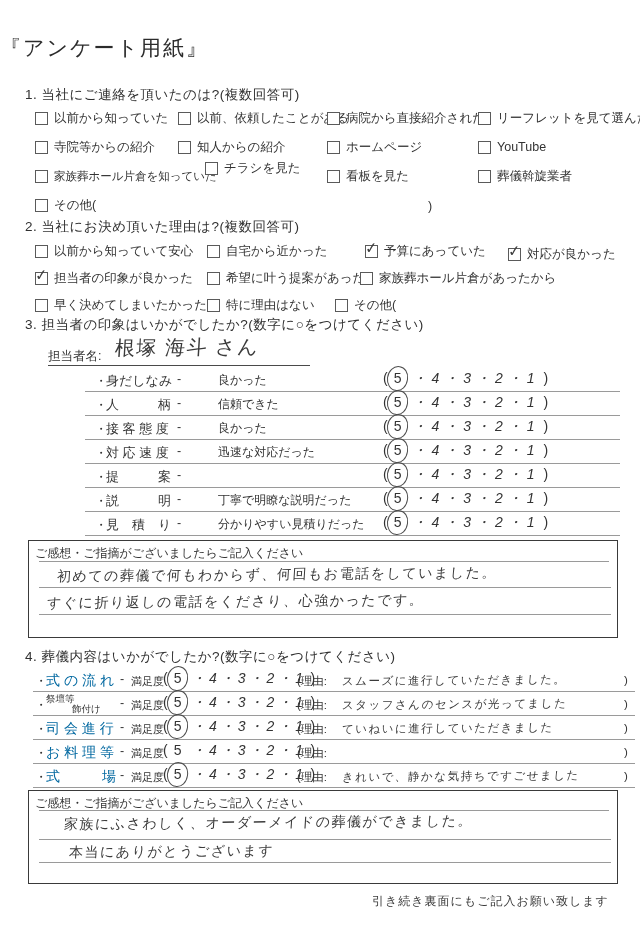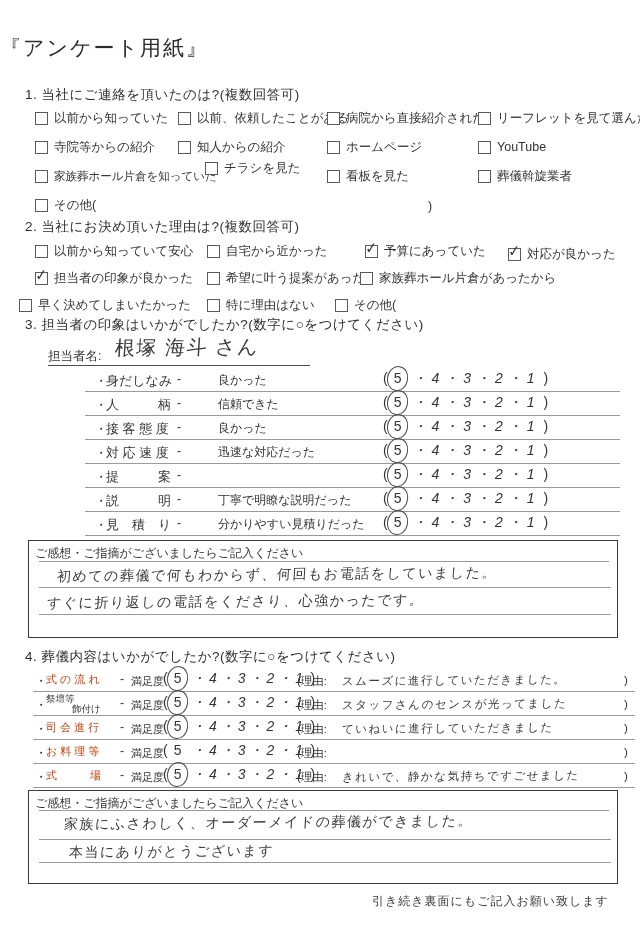--- a/index.html
+++ b/index.html
@@ -54,21 +54,21 @@
     content:"";position:absolute;left:-5px;top:-4px;
     width:19px;height:23px;
     border:1.5px solid #4c4c4c;
     border-radius:52% 46% 50% 48%;
     transform:rotate(7deg);
   }
   .rest{letter-spacing:5px;padding-left:5px;font-style:italic;}
   .rest4{letter-spacing:3.5px;padding-left:4px;}
   
   .mzd{font-size:11px;color:#333;}
-  .q4label{font-size:11px;color:#c2410c;white-space:pre;}
+  .q4label{font-size:14px;color:#0369a1;white-space:pre;}
   .stk{font-size:9.5px;color:#333;position:relative;display:inline-block;width:64px;height:20px;}
   .stk .t{position:absolute;left:0;top:-2px;}
   .stk .b{position:absolute;left:26px;top:8px;}
   .reason-label{font-size:11.5px;color:#333;}
   .reason{font-size:11.5px;white-space:nowrap;}
   
   .cbox{border:1.5px solid #3a3a3a;background:#fff;}
   .cprompt{font-size:12px;color:#333;}
   .cline{font-size:14px;}
   .footer{font-size:12px;color:#3c3c3c;letter-spacing:1px;}
@@ -162,21 +162,21 @@
 </div>
 <div class="abs cbitem" style="left:207px;top:270px">
   <span class="cb"></span>
   <span class="cbl">希望に叶う提案があった</span>
 </div>
 <div class="abs cbitem" style="left:360px;top:270px">
   <span class="cb"></span>
   <span class="cbl">家族葬ホール片倉があったから</span>
 </div>
 
-<div class="abs cbitem" style="left:19px;top:297px">
+<div class="abs cbitem" style="left:35px;top:297px">
   <span class="cb"></span>
   <span class="cbl">早く決めてしまいたかった</span>
 </div>
 <div class="abs cbitem" style="left:207px;top:297px">
   <span class="cb"></span>
   <span class="cbl">特に理由はない</span>
 </div>
 <div class="abs cbitem" style="left:335px;top:297px">
   <span class="cb"></span>
   <span class="cbl">その他(</span>

